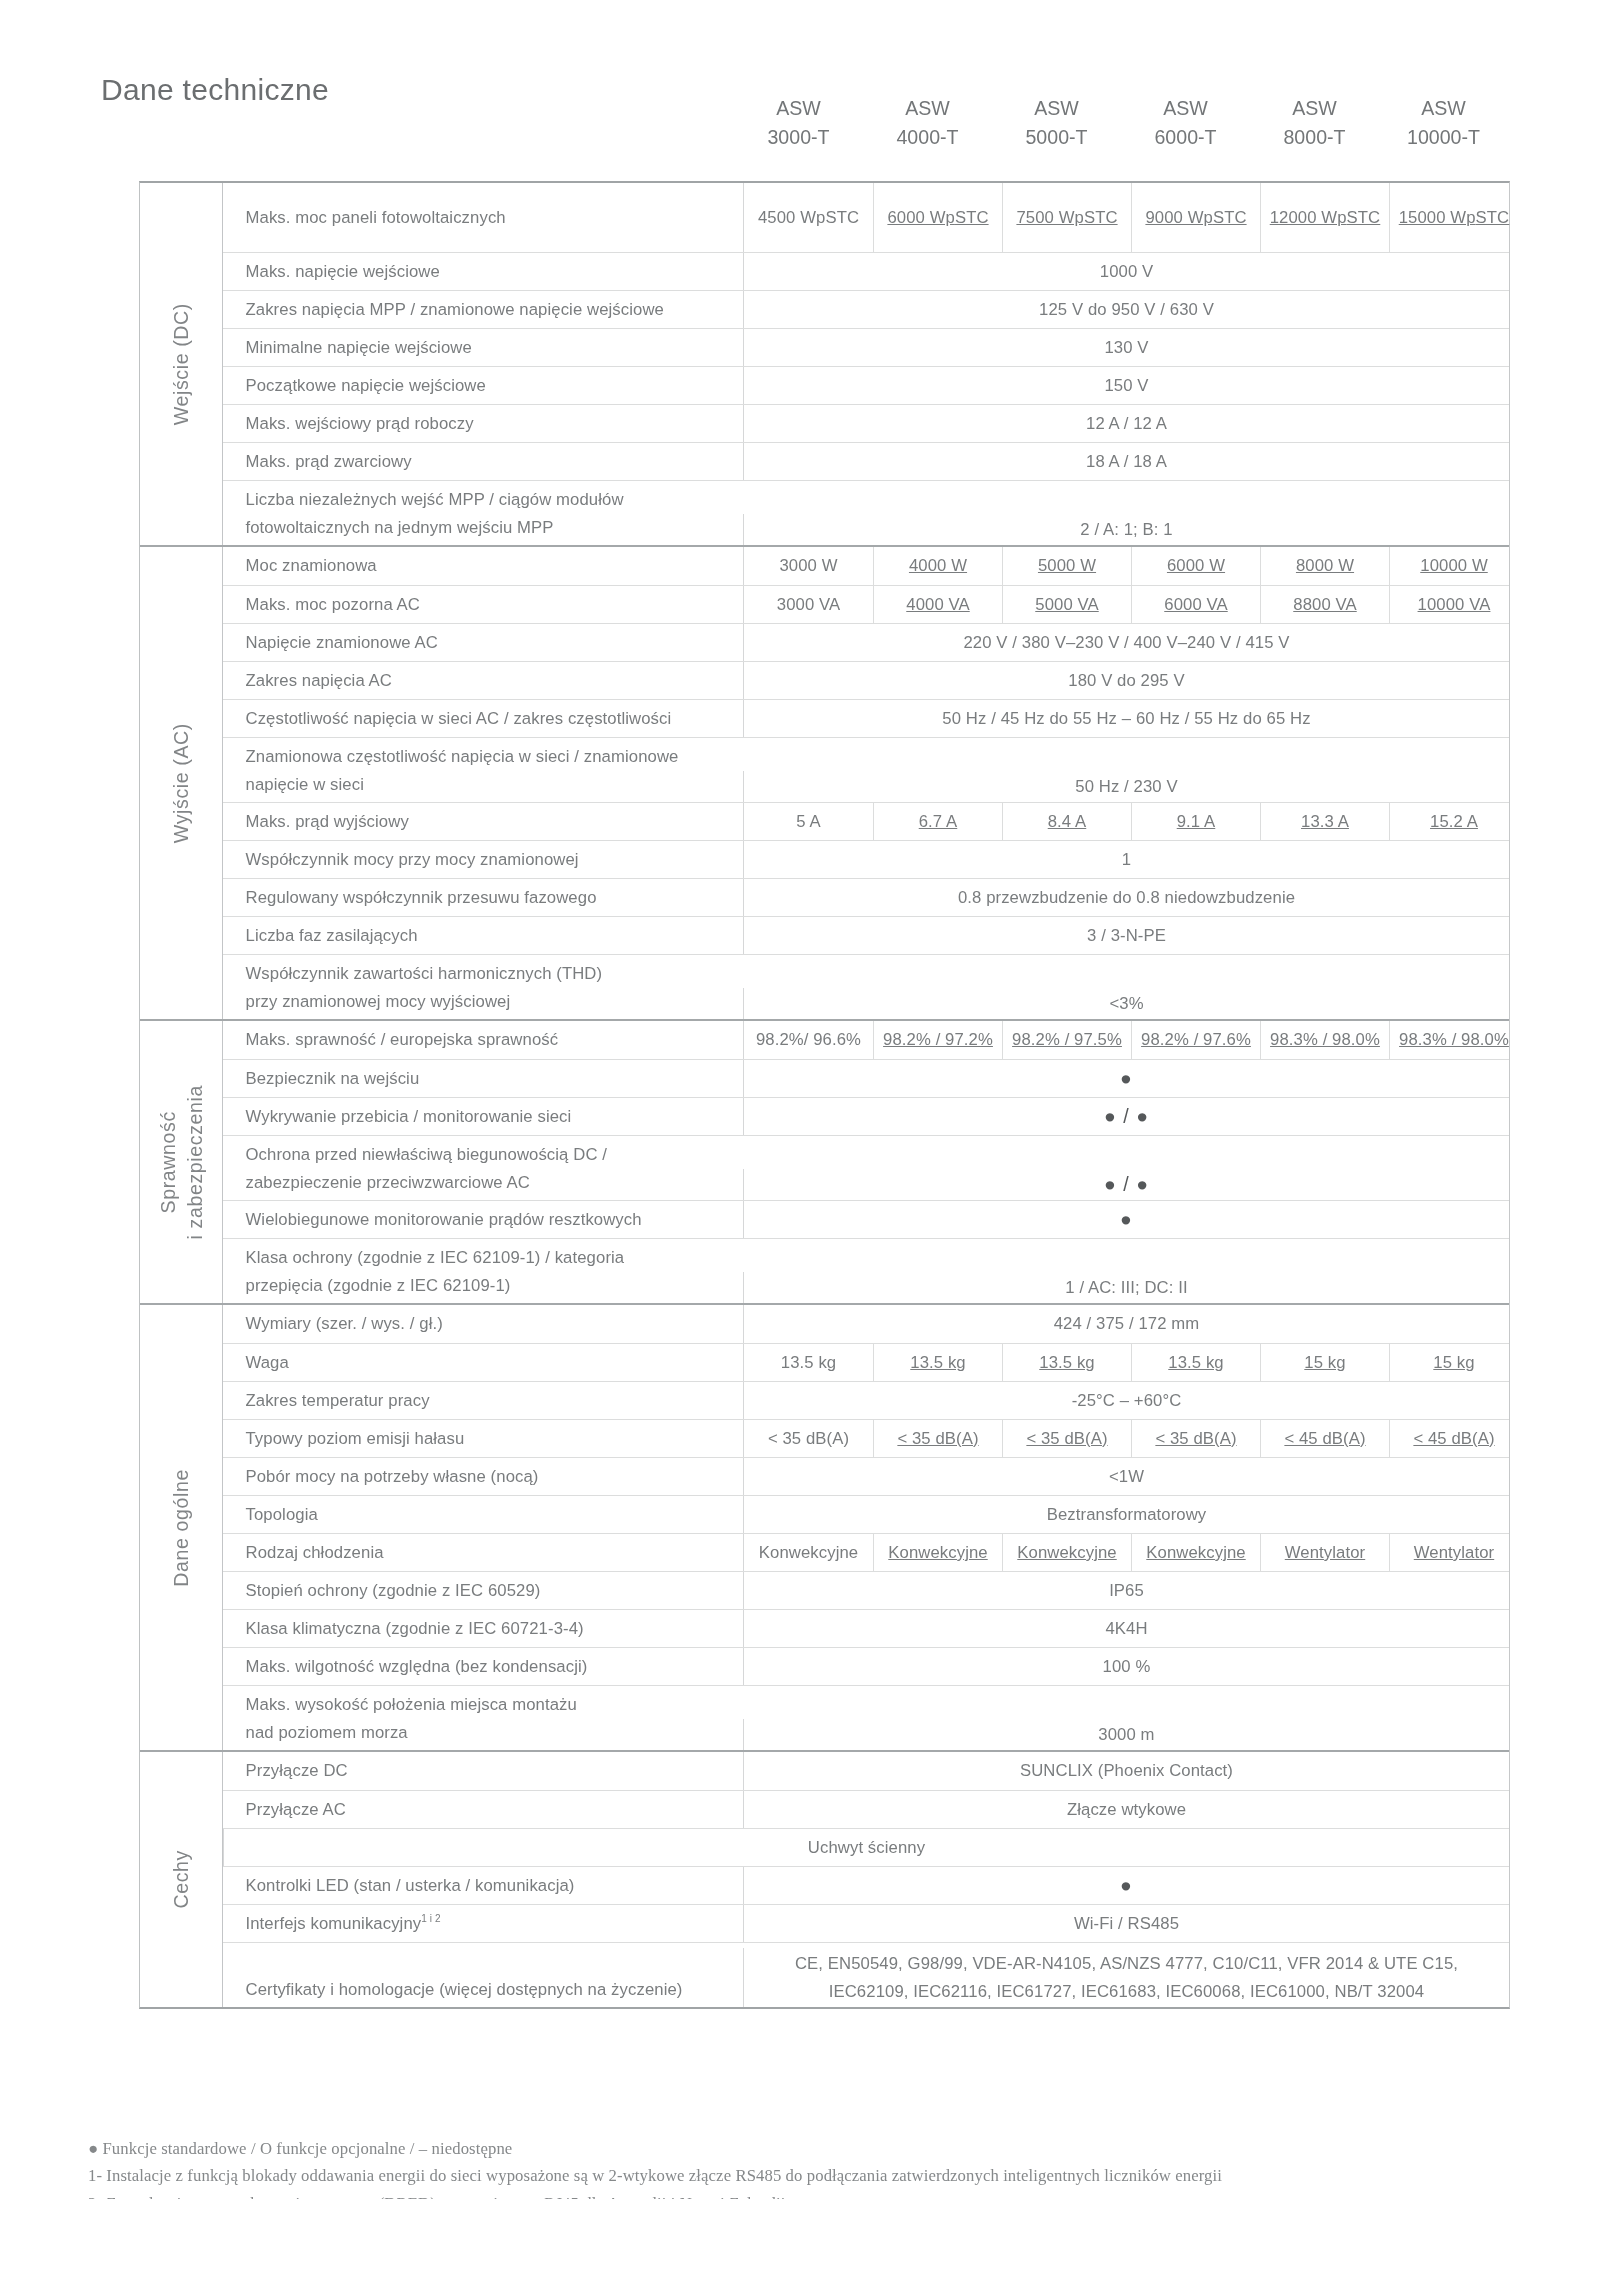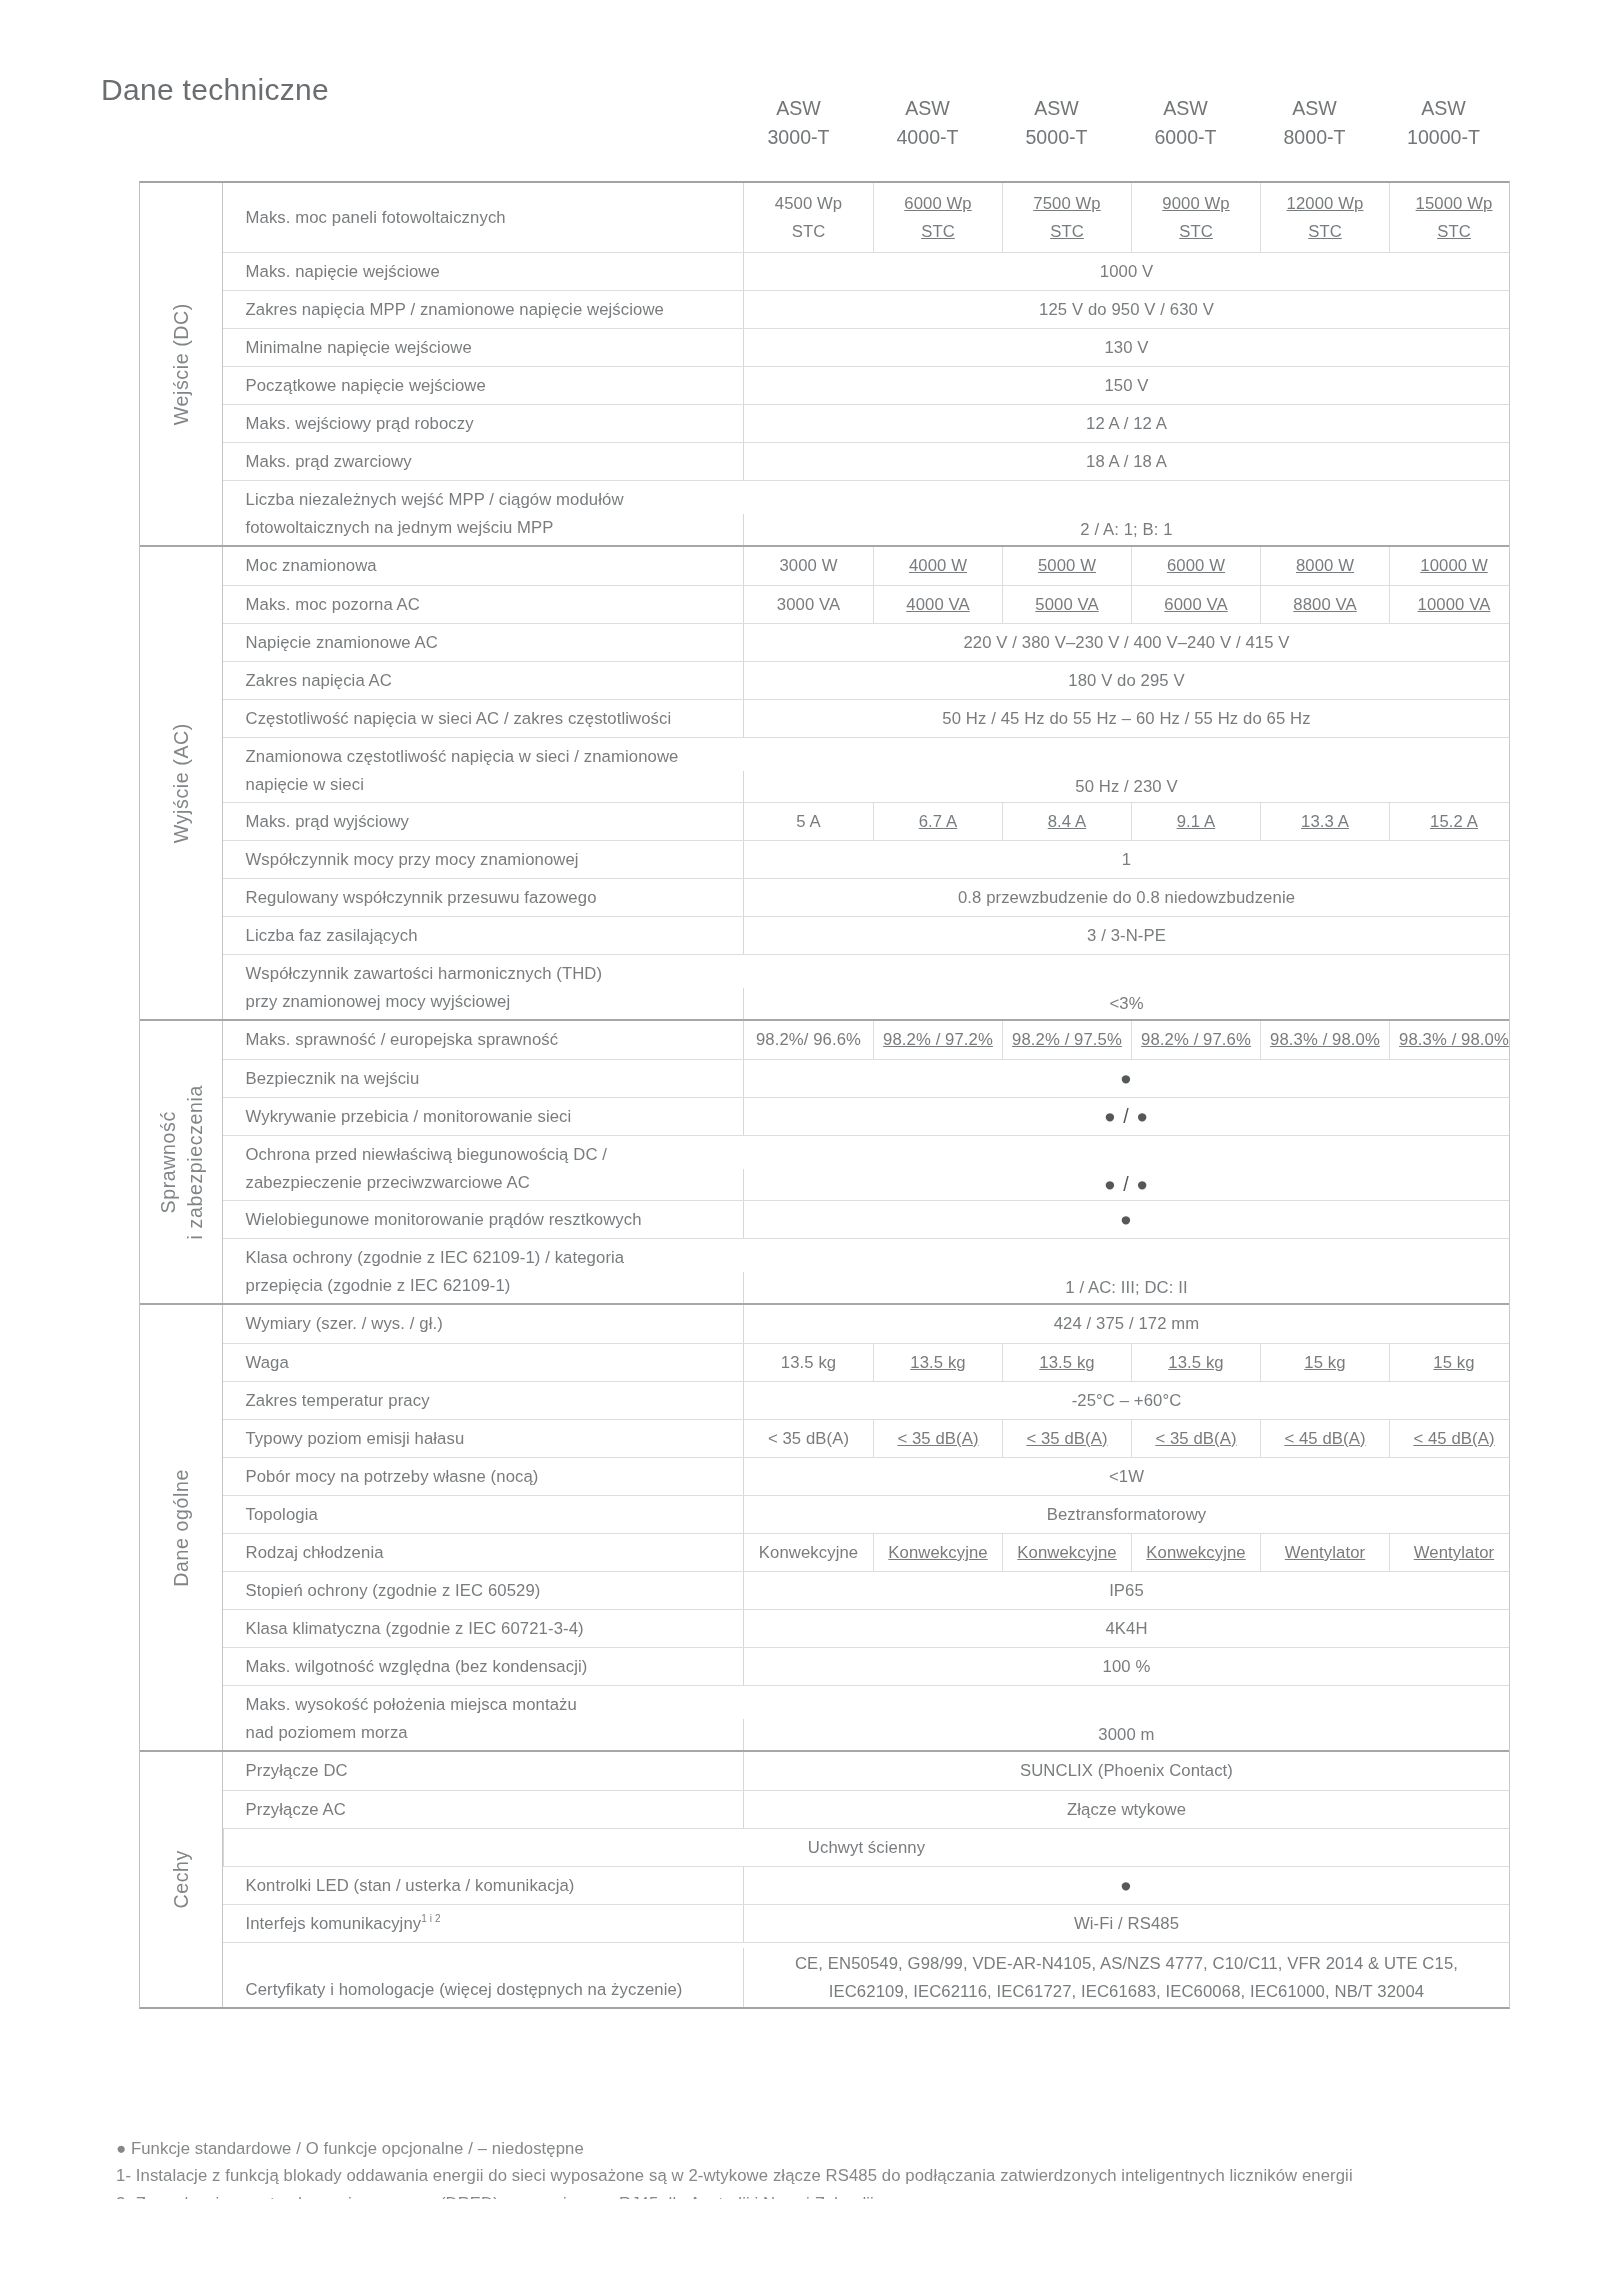--- a/index.html
+++ b/index.html
@@ -60,30 +60,30 @@
     border-left:1px solid #d6d7d8;
   }
   .span-cell{
     flex:1;display:flex;flex-direction:column;
     align-items:center;justify-content:center;
     text-align:center;font-size:16.7px;line-height:27.4px;letter-spacing:0.1px;
     padding:2px 5.9px;box-sizing:border-box;
   }
   .cell{
     width:129px;min-width:129px;box-sizing:border-box;
-    display:flex;flex-direction:column;align-items:center;justify-content:center;
+    display:flex;flex-direction:row;align-items:center;justify-content:center;
     text-align:left;font-size:16.7px;line-height:27.4px;letter-spacing:0.1px;
     padding:2px 3.9px;
   }
   .cell + .cell{border-left:1px solid #dcdddd;text-decoration:underline;}
   .dots{font-size:19.6px;color:#55585a;letter-spacing:1px;}
   sup{font-size:10px;vertical-align:super;line-height:0;}
   .footnotes{
-    position:absolute;left:116px;top:2135px;width:1421px;
-    font-size:16.7px;line-height:27.4px;color:#85888a;letter-spacing:0.1px;
+    position:absolute;left:88px;top:2135px;width:1421px;
+    font-size:16.7px;line-height:27.4px;color:#85888a;letter-spacing:0.1px;font-family:Liberation Serif, serif;
   }
   .footnotes .dotline{color:#85888a;}
 </style>
 </head>
 <body>
 
 <div class="page">
   <div class="title">Dane techniczne</div>
   <div class="model-headers">
       <div class="model-col">

